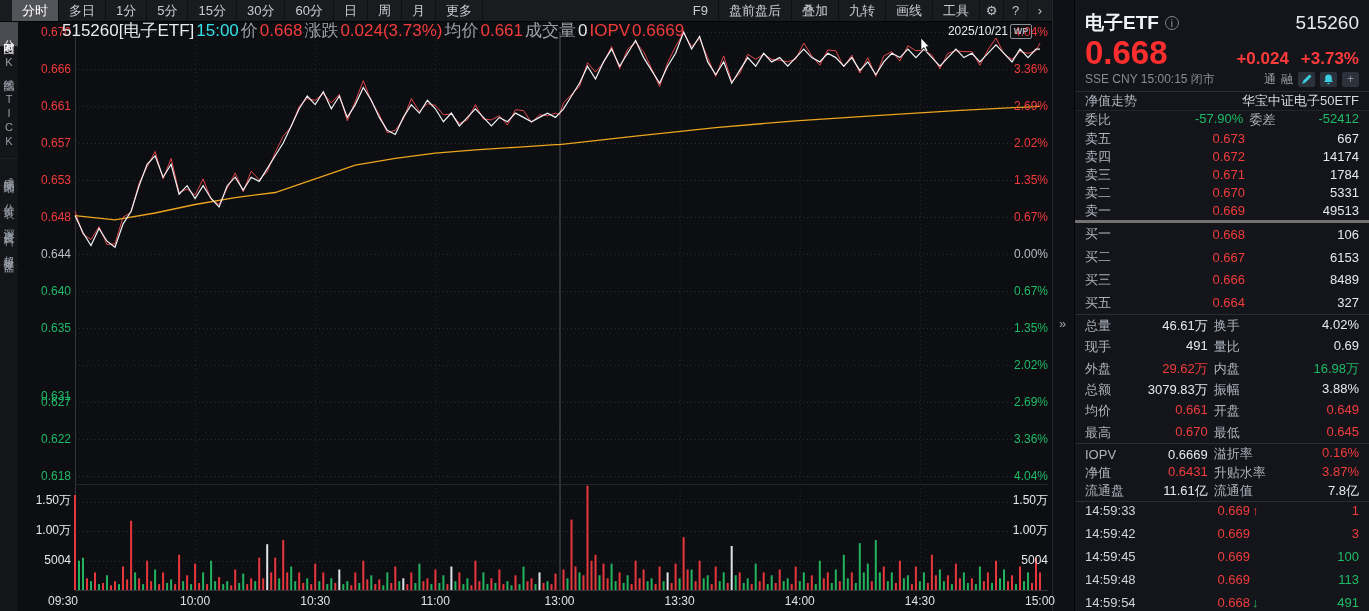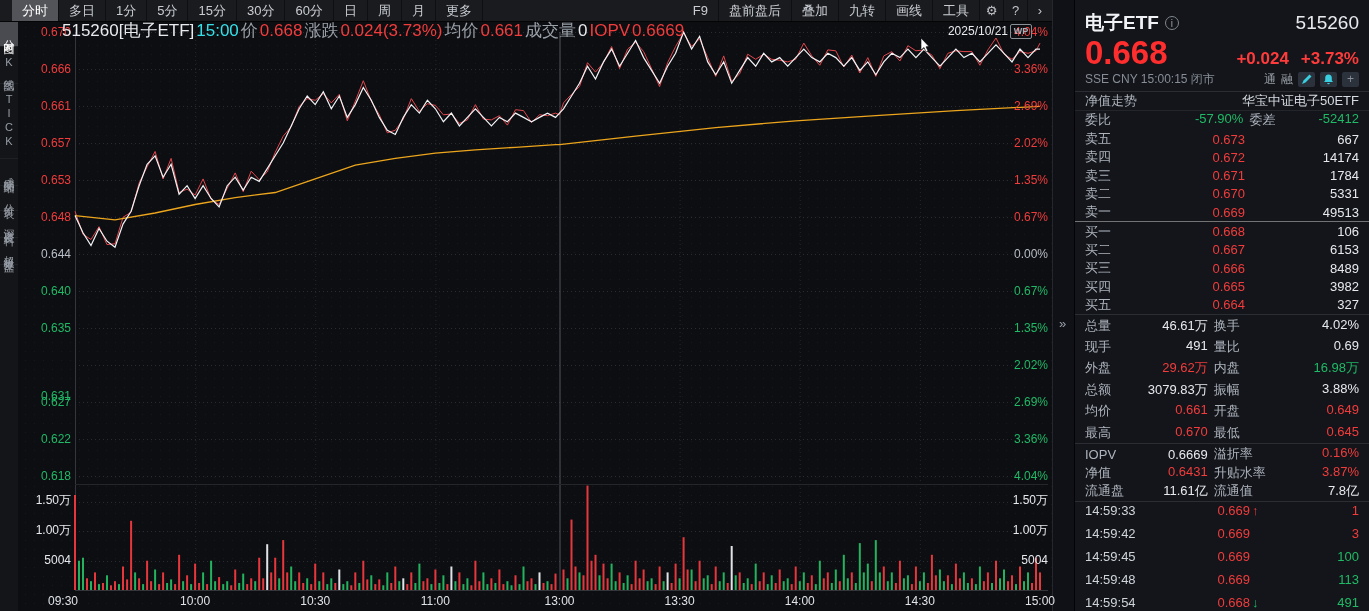--- a/index.html
+++ b/index.html
@@ -59,21 +59,21 @@
   .rp-r3{display:flex;justify-content:space-between;align-items:center;height:20px;color:#878d96;font-size:12px;}
   .rp-r3-right{display:flex;align-items:center;gap:5px;}
   .badge{color:#9aa0a8;font-size:12px;}
   .mini-btn{width:17px;height:15px;background:#2b323b;border-radius:2px;display:inline-flex;align-items:center;justify-content:center;}
   .mini-btn svg{display:block;}
   .rp-row{height:20px;display:flex;align-items:center;padding:0 10px;}
   .rp-row .lab{color:#aeb4bd;}
   .rp-row .val-r{margin-left:auto;color:#d7dbe2;}
   #nav-row{border-top:1px solid #2a2d33;border-bottom:1px solid #22252b;}
   .ob{display:flex;flex-direction:column;}
-  #asks{height:98px;border-bottom:1px solid #737373;}
+  #asks{height:98px;border-bottom:3px solid #737373;}
   #bids{height:98px;border-bottom:1px solid #2a2d33;}
   .ob-row{flex:1;display:flex;align-items:center;padding:0 10px;}
   .ob-lab{width:40px;color:#aeb4bd;}
   .ob-price{width:120px;text-align:right;}
   .ob-vol{flex:1;text-align:right;color:#e6e9ee;}
   #stats{height:137px;display:flex;flex-direction:column;border-bottom:1px solid #2a2d33;}
   #iopv{height:61px;display:flex;flex-direction:column;border-bottom:1px solid #2a2d33;padding:1px 0;}
   .st-row{flex:1;display:flex;align-items:center;padding:0 10px;}
   .st-h1{width:47%;display:flex;justify-content:space-between;padding-right:6px;}
   .st-h2{width:53%;display:flex;justify-content:space-between;}
@@ -557,25 +557,20 @@
           <span class="ob-lab">买二</span>
           <span class="ob-price c-red">0.667</span>
           <span class="ob-vol">6153</span>
         </div>
         <div class="ob-row">
           <span class="ob-lab">买三</span>
           <span class="ob-price c-red">0.666</span>
           <span class="ob-vol">8489</span>
         </div>
         <div class="ob-row">
-          <span class="ob-lab">买四</span>
-          <span class="ob-price c-red">0.665</span>
-          <span class="ob-vol">3982</span>
-        </div>
-        <div class="ob-row">
           <span class="ob-lab">买五</span>
           <span class="ob-price c-red">0.664</span>
           <span class="ob-vol">327</span>
         </div>
       </div>
     <div id="stats">
         <div class="st-row">
           <span class="st-h1">
             <span class="st-lab">总量</span>
             <span class="c-white">46.61万</span>

